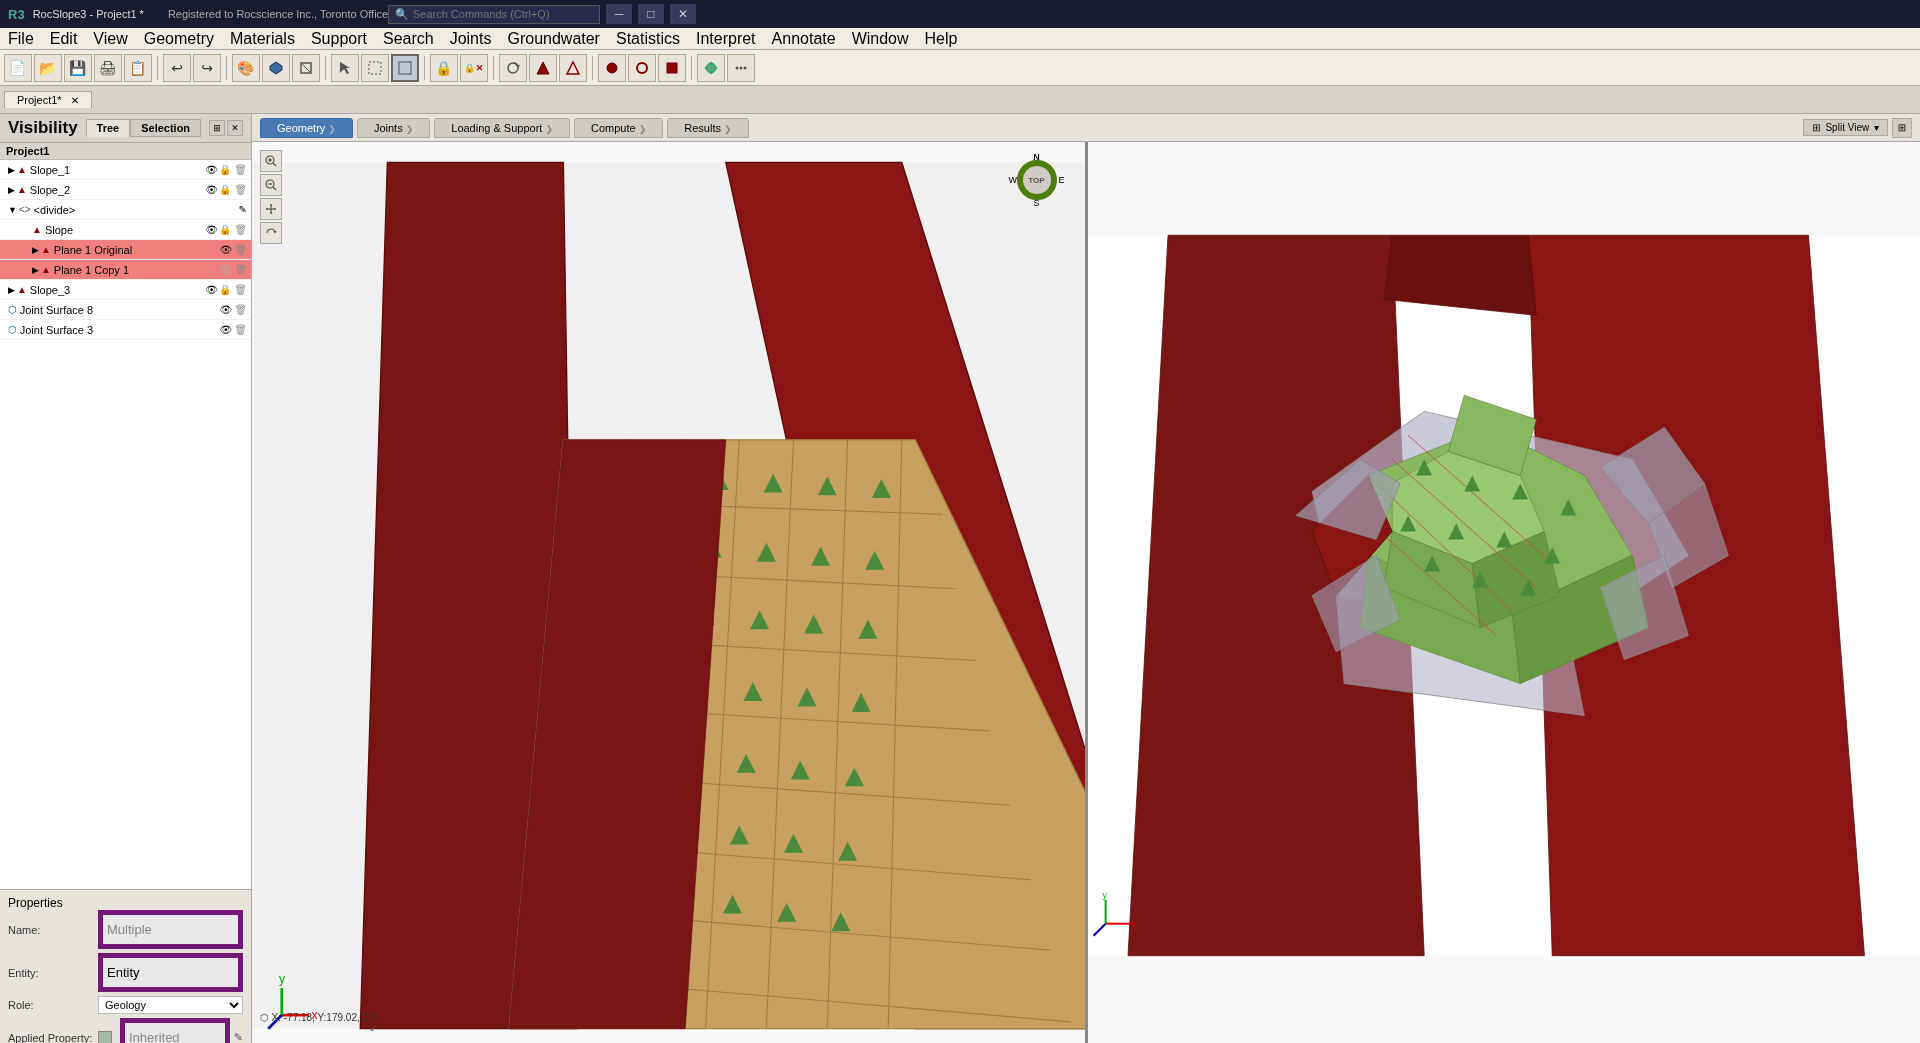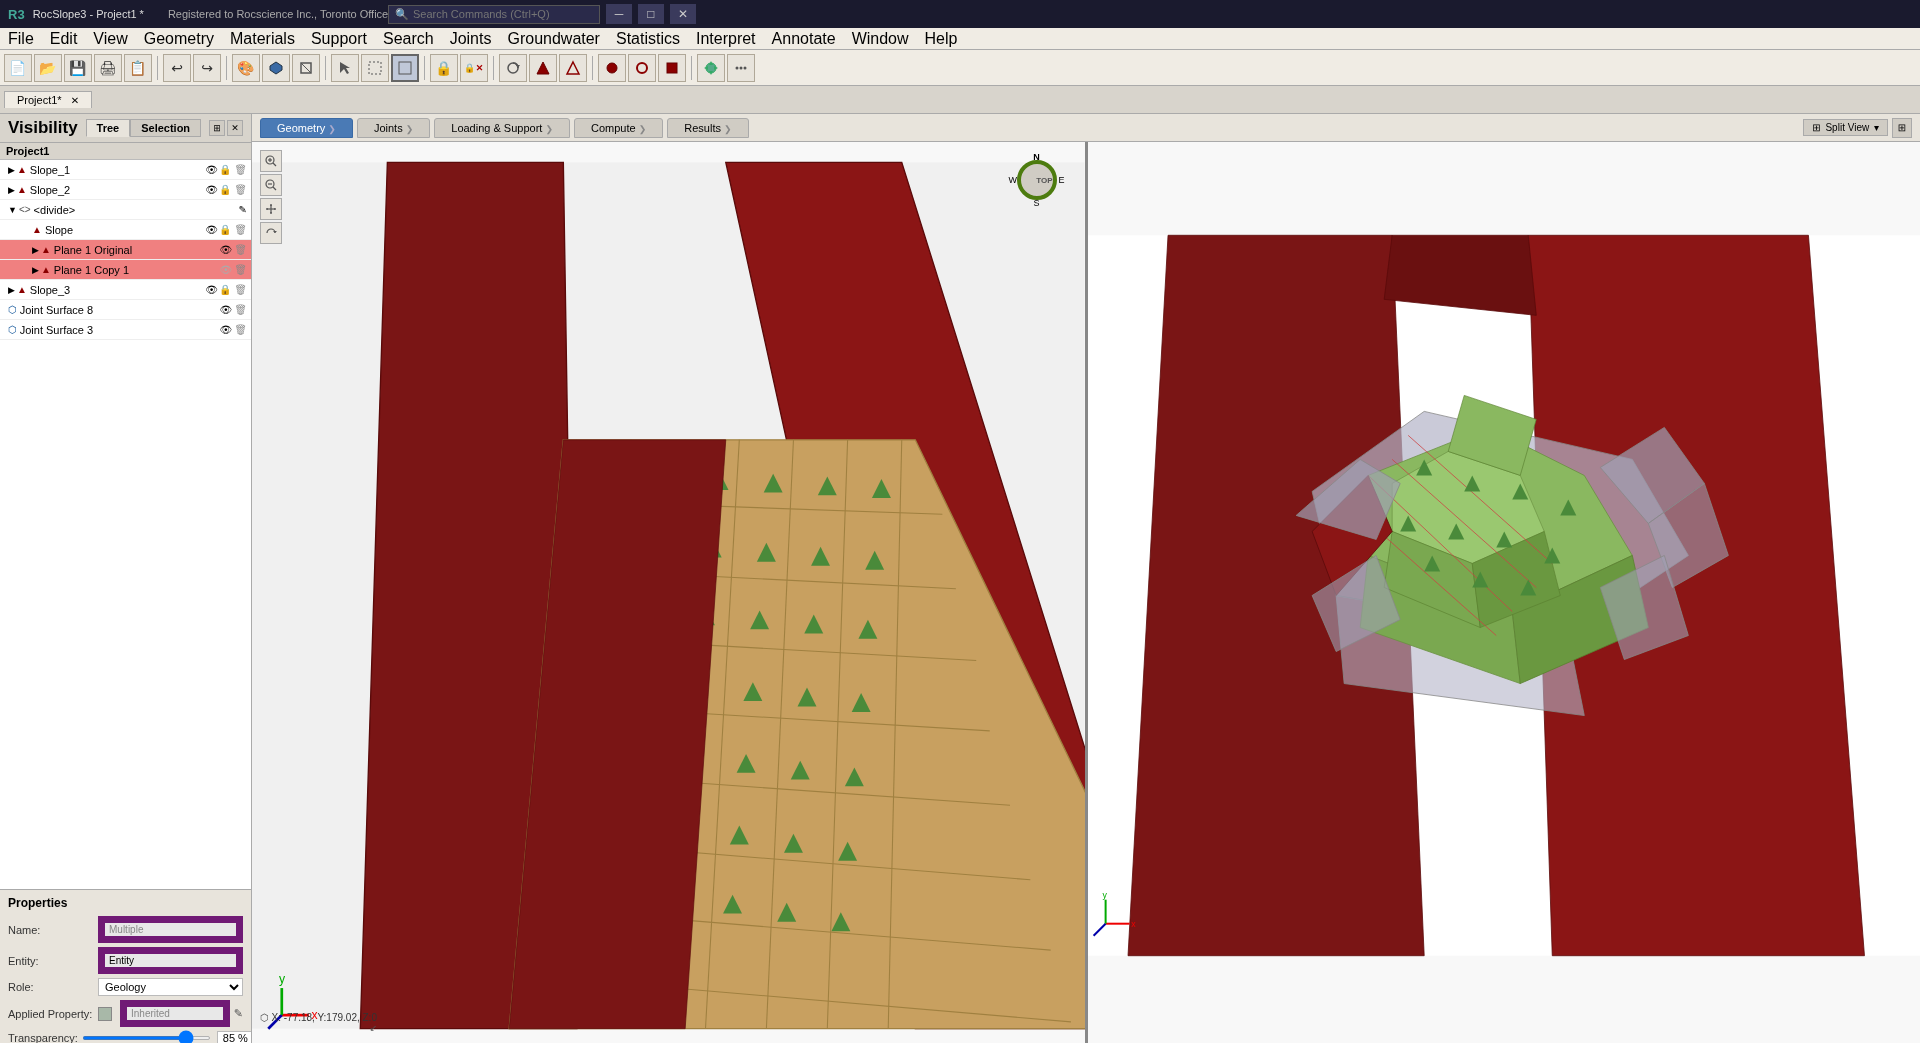--- a/index.html
+++ b/index.html
@@ -135,37 +135,36 @@
 
     
     #properties-panel {
       height: 160px;
       border-top: 1px solid #aaa;
       background: #e8e4dc;
       padding: 6px 8px;
       overflow-y: auto;
     }
     .prop-title {
-      font-weight: bold;
+      font-weight: normal;
       font-size: 12px;
-      margin-bottom: 6px;
     }
     .prop-row {
       display: flex;
       align-items: center;
       margin-bottom: 4px;
       font-size: 11px;
     }
     .prop-label { width: 90px; color: #333; }
     .prop-value {
       flex: 1;
       background: #fff;
-      border: 7px solid #701a75;
-      padding: 1px 4px;
-      font-size: 10px;
+      border: 5px solid #701a75;
+      padding: 7px 4px;
+      font-size: 13px;
     }
     .prop-value.readonly { background: #e8e8e8; }
     .prop-select {
       flex: 1;
       background: #fff;
       border: 1px solid #bbb;
       padding: 1px 2px;
       font-size: 11px;
     }
     .prop-color-swatch {
@@ -298,22 +297,22 @@
       position: absolute;
       top: 10px;
       right: 20px;
       width: 56px;
       height: 56px;
     }
     .compass-circle {
       width: 40px; height: 40px;
       border-radius: 50%;
       background: #d0ccc4;
-      border: 4px solid #4d7c0f;
-      display: flex; align-items: center; justify-content: flex-end;
+      border: 6px solid #4d7c0f;
+      display: flex; align-items: center; justify-content: center;
       position: absolute;
       top: 8px; left: 8px;
       font-size: 9px;
       font-weight: bold;
       color: #444;
     }
     .compass-n { position: absolute; top: 0; left: 50%; transform: translateX(-50%); font-size: 9px; font-weight: bold; }
     .compass-s { position: absolute; bottom: 0; left: 50%; transform: translateX(-50%); font-size: 9px; }
     .compass-e { position: absolute; right: 0; top: 50%; transform: translateY(-50%); font-size: 9px; }
     .compass-w { position: absolute; left: 0; top: 50%; transform: translateY(-50%); font-size: 9px; }

